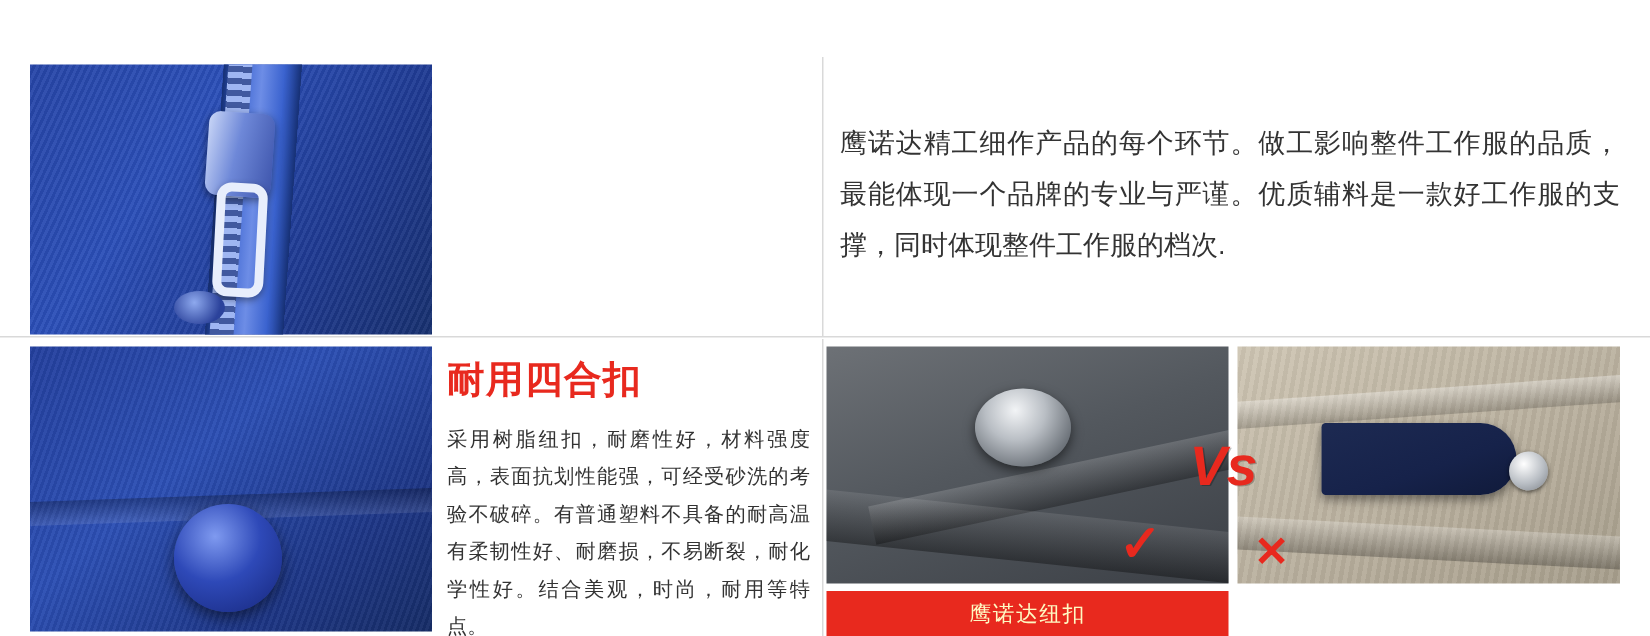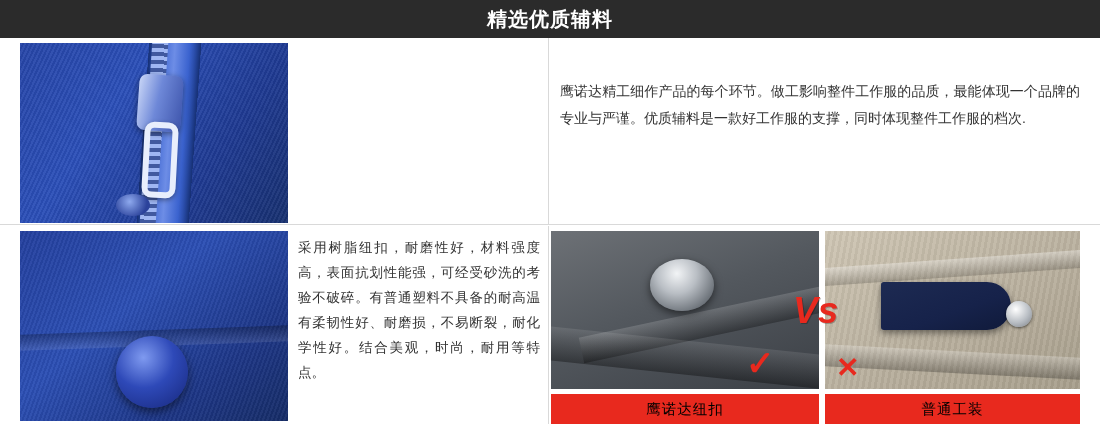--- a/index.html
+++ b/index.html
@@ -268,42 +268,42 @@
   }
   .intro-title {
     color: #1f3a8a;
     font-size: 21px;
     font-weight: bold;
     margin: 0 0 16px 0;
     letter-spacing: 1px;
   }
   .intro-body {
     color: #333333;
-    font-size: 14px;
+    font-size: 18px;
     line-height: 1.9;
     margin: 0;
     text-align: justify;
   }
 
   
   .vline {
     position: absolute;
     background: #d9d9d9;
   }
   .hline {
     position: absolute;
     background: #d9d9d9;
   }
 
   
   .caption {
     position: absolute;
     height: 30px;
     background: #e8291e;
-    color: #000000;
+    color: #fef9c3;
     display: flex;
     align-items: center;
     justify-content: center;
     font-size: 14.5px;
     letter-spacing: 1px;
   }
   .cap-left  { left: 551px; top: 168px; width: 268px; }
   .cap-right { left: 825px; top: 168px; width: 255px; }
 
   
@@ -335,21 +335,20 @@
     font-size: 28px;
     font-weight: bold;
     line-height: 1;
   }
 </style>
 </head>
 <body>
 
 <div class="page">
 
-  <div class="banner">精选优质辅料</div>
 
   <div class="row1">
 
     <div class="photo photo-zipper">
       <div class="zip-tape"></div>
       <div class="zip-teeth"></div>
       <div class="zip-slider"></div>
       <div class="zip-pull"></div>
       <div class="zip-dot"></div>
     </div>
@@ -365,20 +364,21 @@
   <div class="hline" style="left:0px; top:224px; width:1100px; height:1px;"></div>
 
   <div class="row2">
 
     <div class="photo photo-snap">
       <div class="snap-seam"></div>
       <div class="snap-button"></div>
     </div>
 
     <div class="txt-block txt-snap">
+      <h2 class="heading">耐用四合扣</h2>
       <p class="body-text">采用树脂纽扣，耐磨性好，材料强度高，表面抗划性能强，可经受砂洗的考验不破碎。有普通塑料不具备的耐高温有柔韧性好、耐磨损，不易断裂，耐化学性好。结合美观，时尚，耐用等特点。</p>
     </div>
 
     <div class="vline" style="left:548px; top:0px; width:1px; height:198px;"></div>
 
     <div class="photo photo-metal">
       <div class="metal-fold"></div>
       <div class="metal-fold2"></div>
       <div class="metal-snap"></div>
     </div>
@@ -388,16 +388,15 @@
       <div class="khaki-seam2"></div>
       <div class="navy-tab"></div>
       <div class="tab-snap"></div>
     </div>
 
     <div class="vs">Vs</div>
     <div class="tick">✓</div>
     <div class="cross">✕</div>
 
     <div class="caption cap-left">鹰诺达纽扣</div>
-    <div class="caption cap-right">普通工装</div>
   </div>
 
 </div>
 
 </body></html>

